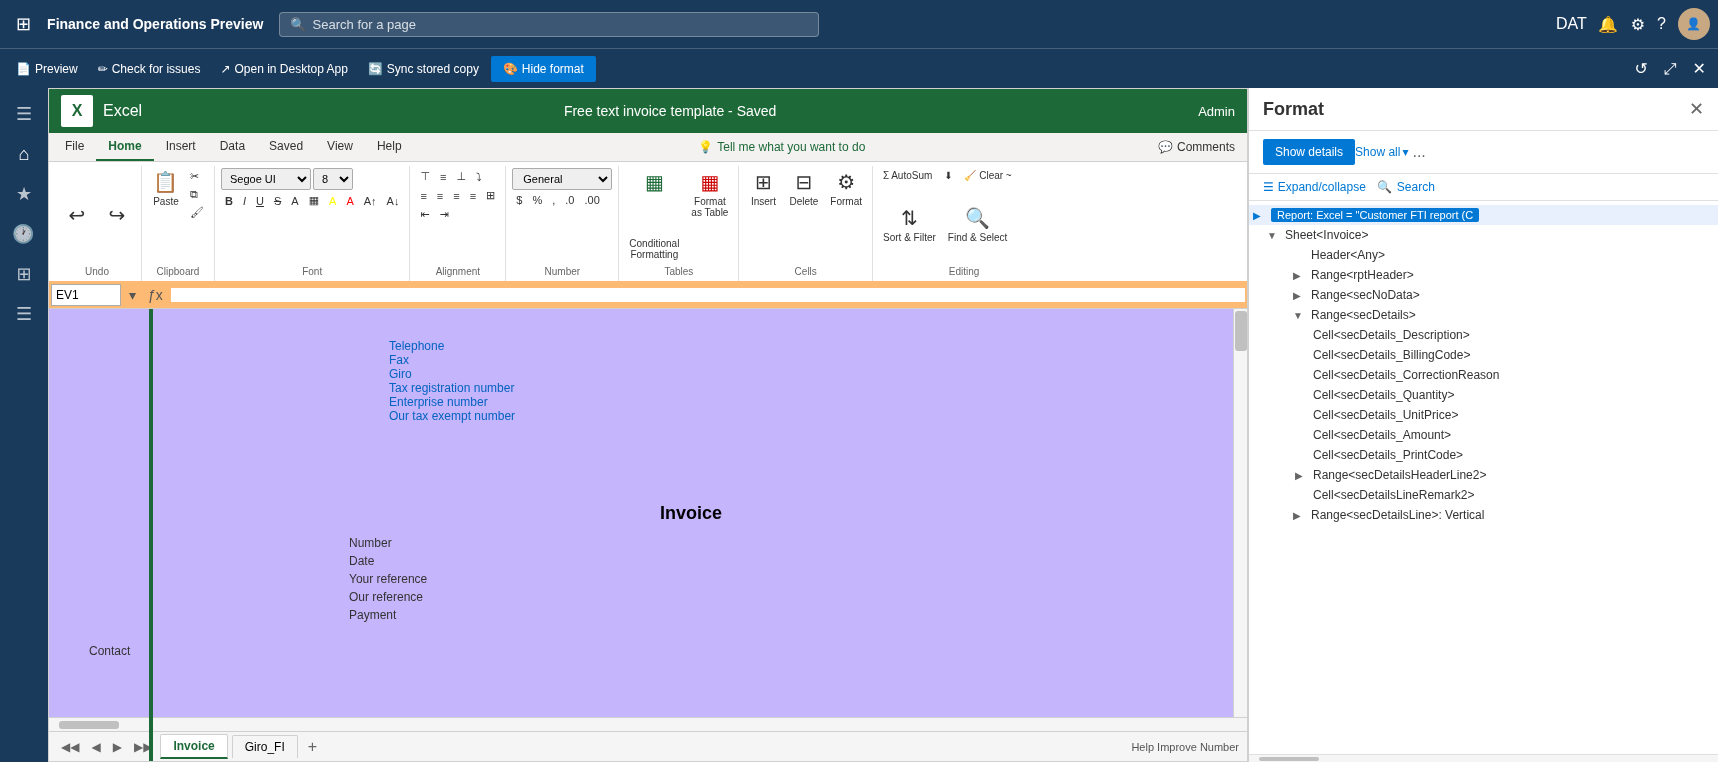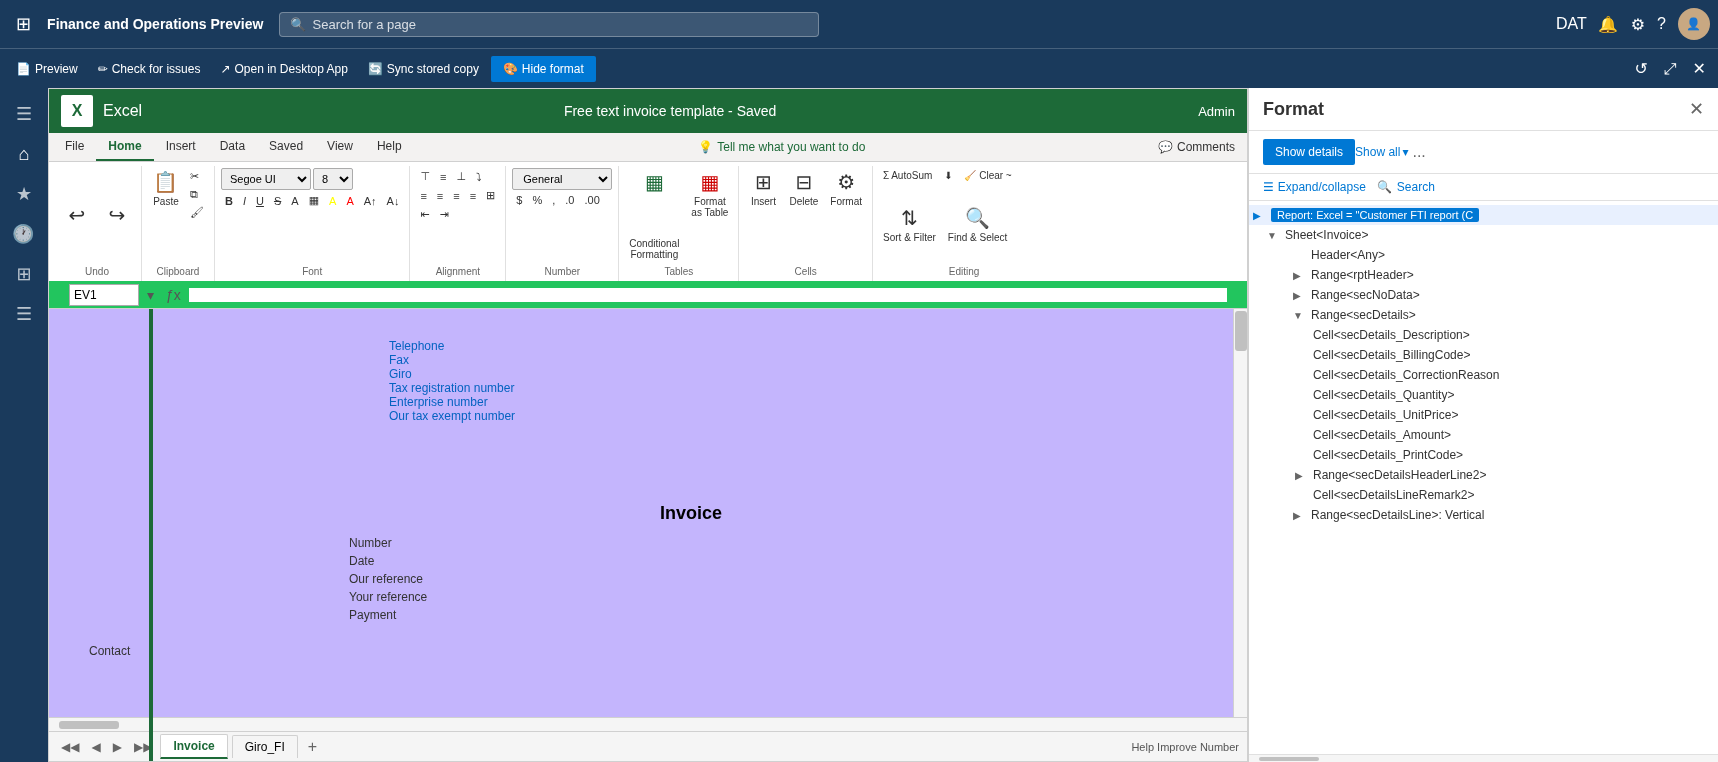--- a/index.html
+++ b/index.html
@@ -249,22 +249,22 @@
       height: 22px;
       width: 100px;
     }
 
     
     .formula-bar {
       display: flex;
       align-items: center;
       height: 28px;
       border-bottom: 1px solid #d0d0d0;
-      background: #22c55e;
-      padding: 0 20px;
+      background: #fdba74;
+      padding: 0 2px;
       gap: 4px;
     }
     .cell-ref {
       width: 70px;
       border: 1px solid #ababab;
       padding: 2px 4px;
       font-size: 12px;
       height: 22px;
     }
     .formula-icon { color: #555; font-size: 14px; padding: 0 4px; }
@@ -690,22 +690,22 @@
             <div><a class="cell-link">Our tax exempt number</a></div>
           </div>
 
           <div style="text-align:center;margin-top:80px;margin-left:100px;">
             <div class="invoice-label">Invoice</div>
           </div>
 
           <div style="margin-left:260px;margin-top:10px;" class="invoice-fields">
             <div>Number</div>
             <div>Date</div>
+            <div>Your reference</div>
             <div>Our reference</div>
-            <div>Your reference</div>
             <div>Payment</div>
           </div>
 
           <div style="margin-top:20px;font-size:12px;color:#333;">Contact</div>
         </div>
         <div class="vert-scroll">
           <div class="scroll-thumb"></div>
         </div>
       </div>
 

